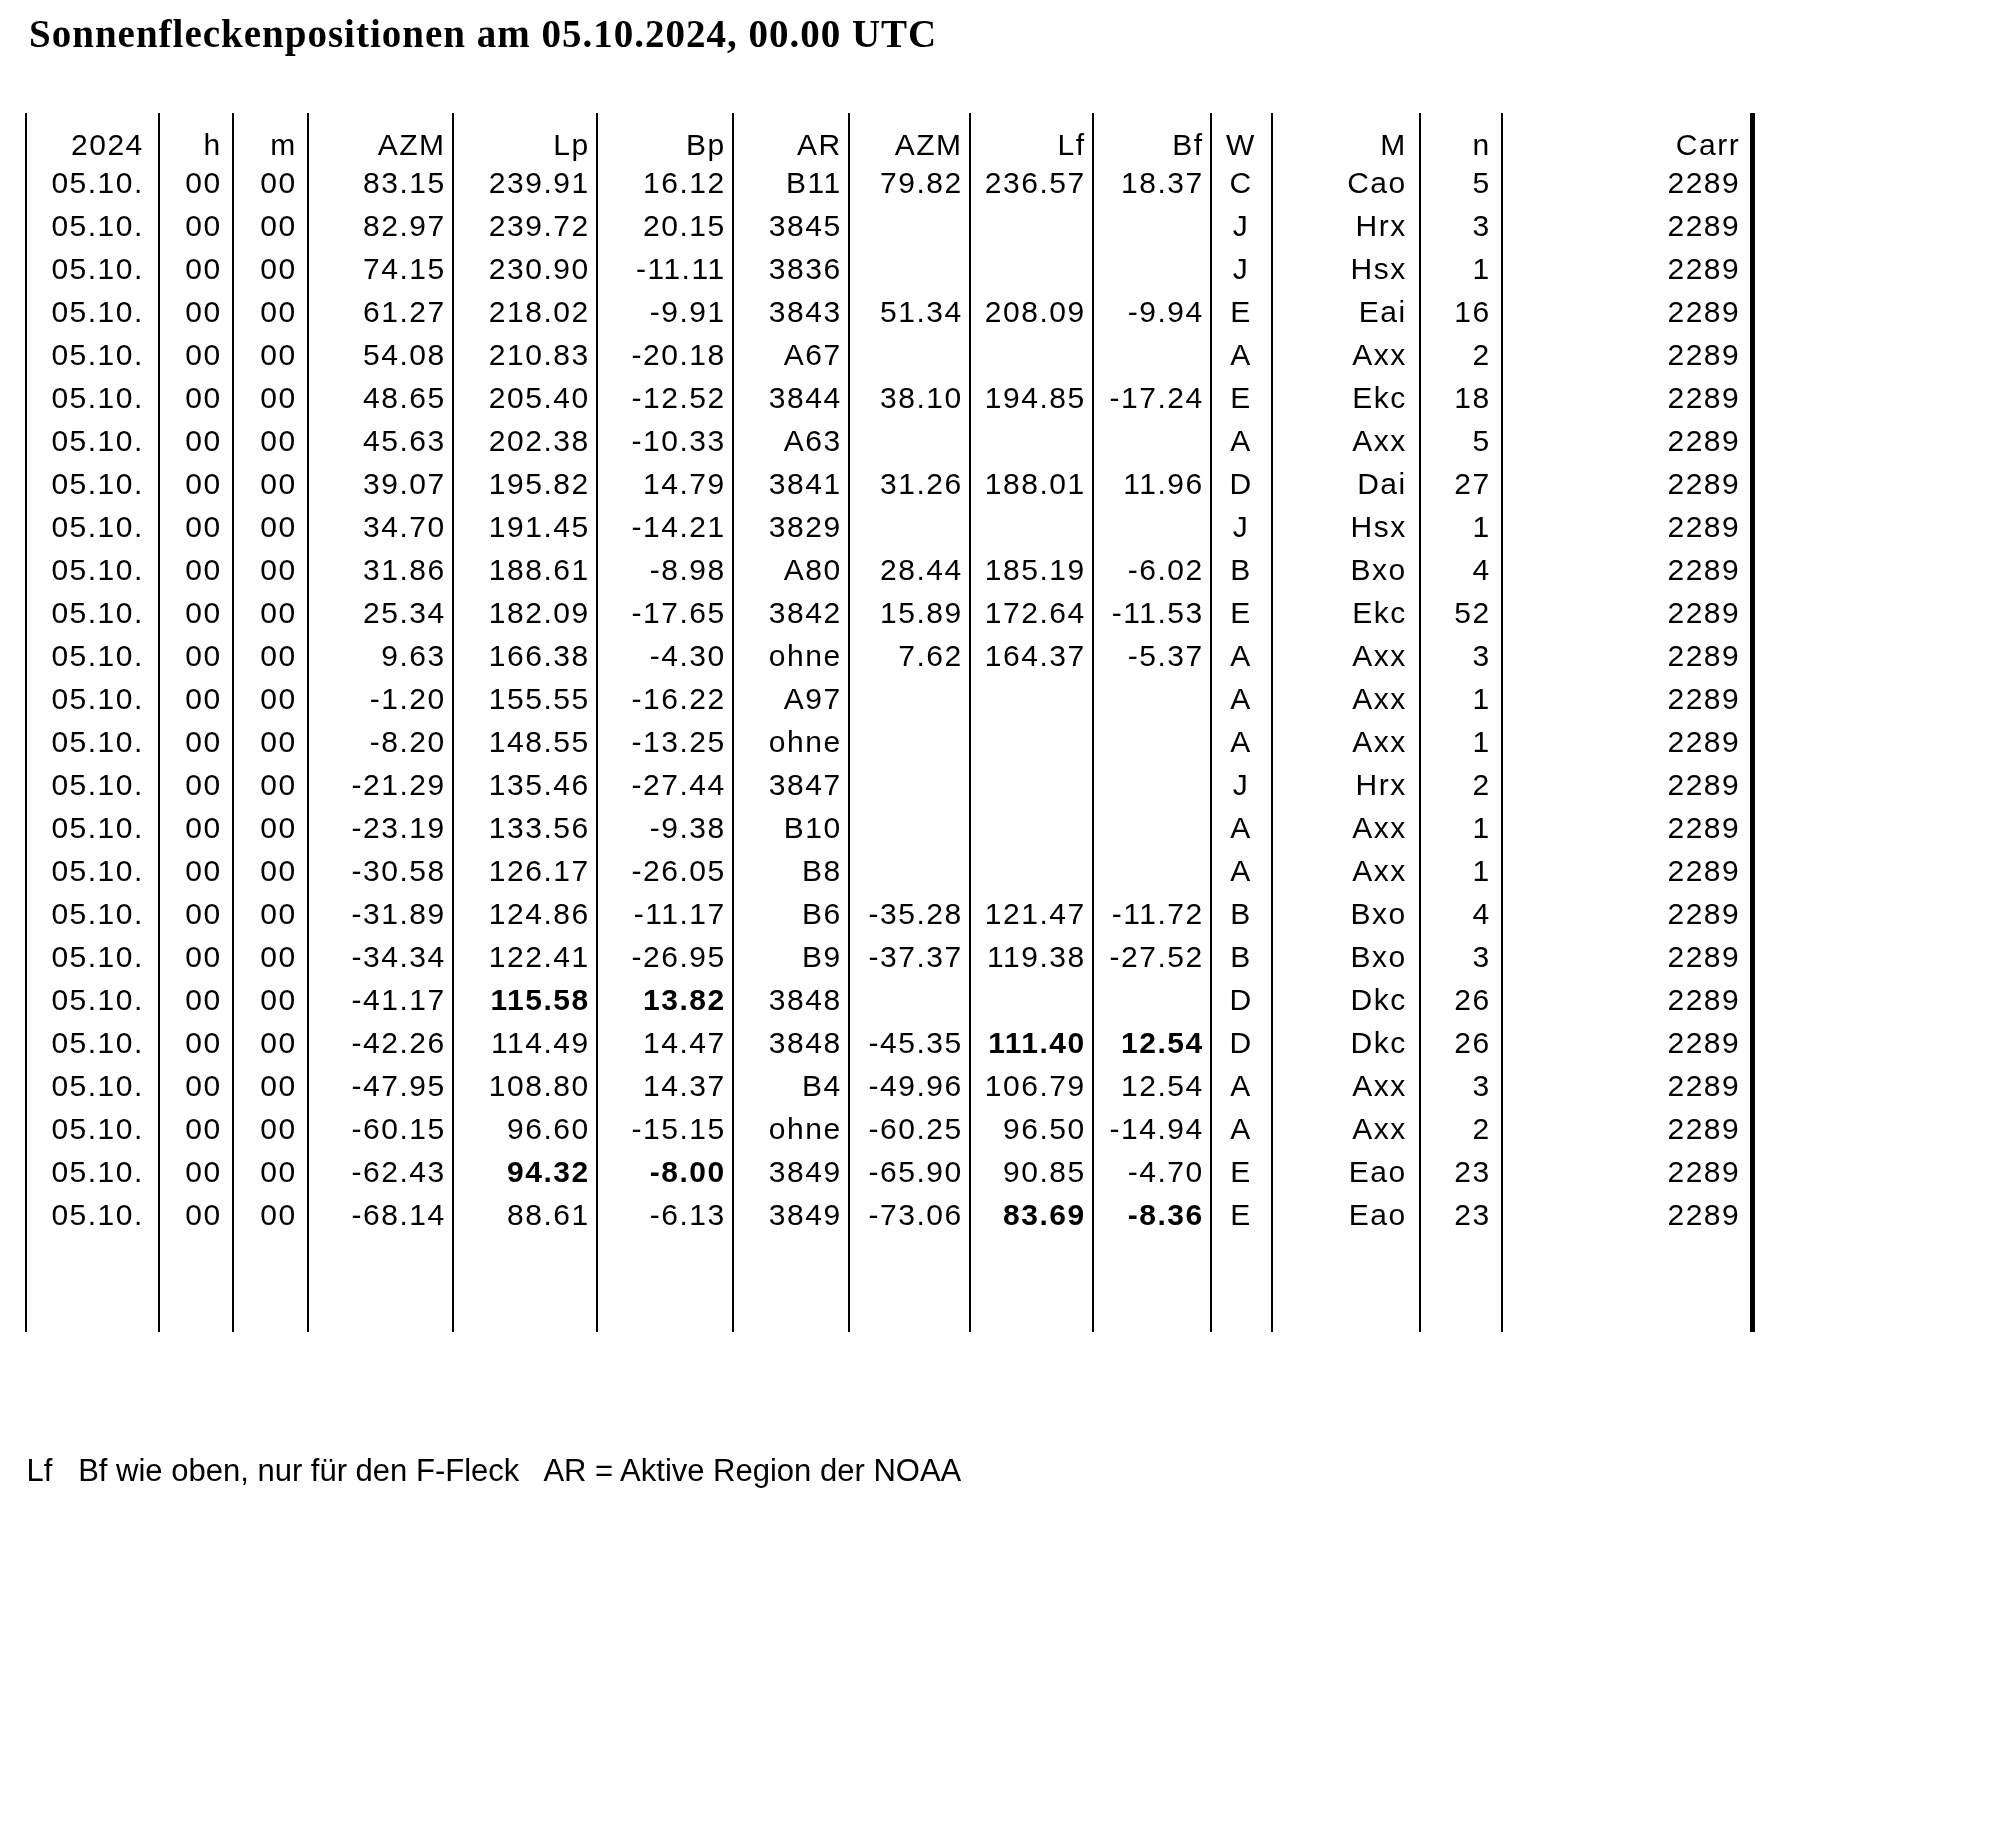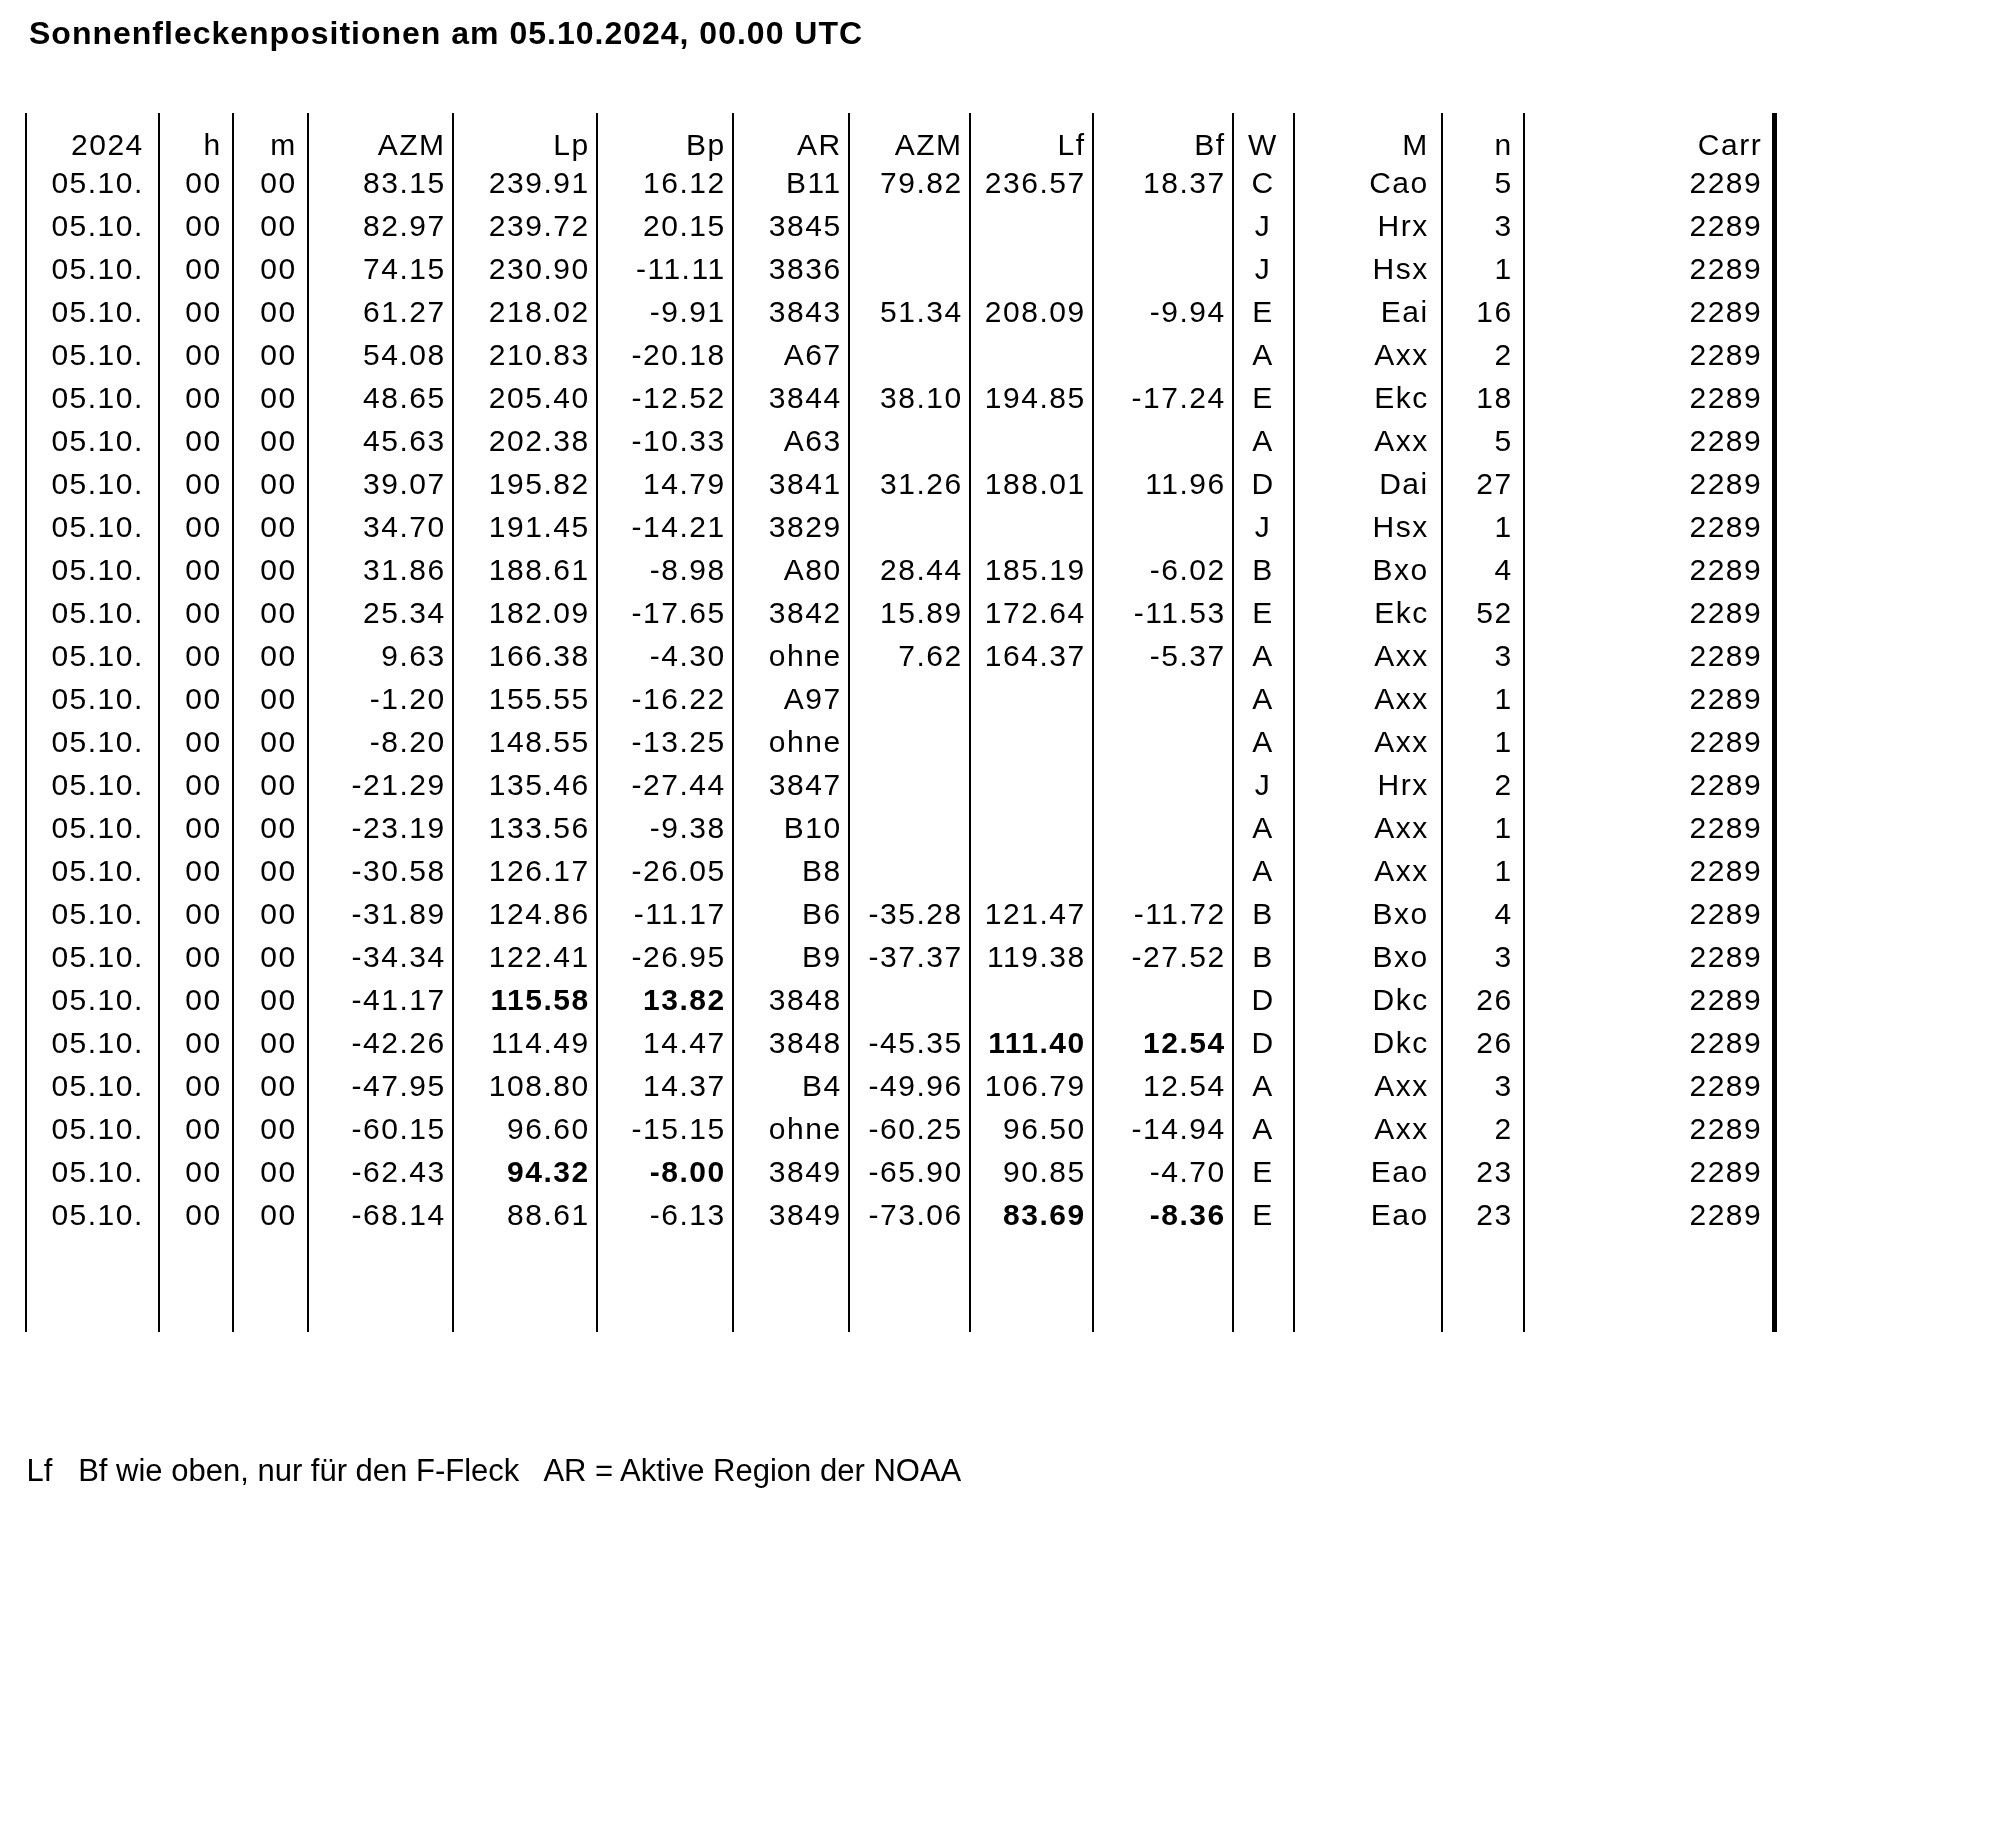--- a/index.html
+++ b/index.html
@@ -5,22 +5,22 @@
   html, body {
     margin: 0; padding: 0; background: #ffffff;
   }
   body {
     width: 2009px; height: 1822px;
     font-family: "Liberation Sans", "DejaVu Sans", sans-serif;
     color: #000; overflow: hidden;
   }
   .title {
     margin: 7.8px 0 0 29px;
-    font-size: 32px; line-height: 51px;
-    font-weight: bold; letter-spacing: 1px;
+    font-size: 39px; line-height: 51px;
+    font-weight: bold; letter-spacing: 1px; font-family: Liberation Serif, serif;
   }
   table.sunspot {
     border-collapse: collapse; table-layout: fixed;
     margin: 54px 0 0 24.5px;
     font-size: 30px; letter-spacing: 1.5px;
   }
   .sunspot th, .sunspot td {
     border-left: 2.9px solid #000;
     padding: 0 5.9px 0 0;
     text-align: right; white-space: nowrap; overflow: hidden;
@@ -31,21 +31,21 @@
   .sunspot tr.filler td { height: 95px; }
   .sunspot .c0  { width: 133px; padding-right: 13.7px; }
   .sunspot .c1  { width: 74px;  padding-right: 9.8px; }
   .sunspot .c2  { width: 75px;  padding-right: 9.8px; }
   .sunspot .c3  { width: 145px; }
   .sunspot .c4  { width: 144px; }
   .sunspot .c5  { width: 136px; }
   .sunspot .c6  { width: 116px; padding-left: 30px; }
   .sunspot .c7  { width: 121px; }
   .sunspot .c8  { width: 123px; }
-  .sunspot .c9  { width: 140px; }
+  .sunspot .c9  { width: 118px; }
   .sunspot .c10 { width: 61px; text-align: center; padding: 0; }
   .sunspot .c11 { width: 148px; padding-right: 11.8px; }
   .sunspot .c12 { width: 82px;  padding-right: 9.8px; }
   .sunspot .c13 { width: 251px; padding-right: 9.8px; border-right: 5.9px solid #000; }
   .sunspot .bold { font-weight: bold; }
   .legend { margin: 15.7px 0 0 26.5px; }
   .legend-heading { font-size: 33px; font-weight: bold; line-height: 41px; letter-spacing: 0.5px; }
   .legend-lines { margin-top: 21.6px; font-size: 31px; line-height: 47px; white-space: pre-wrap; }
 </style>
 </head>

